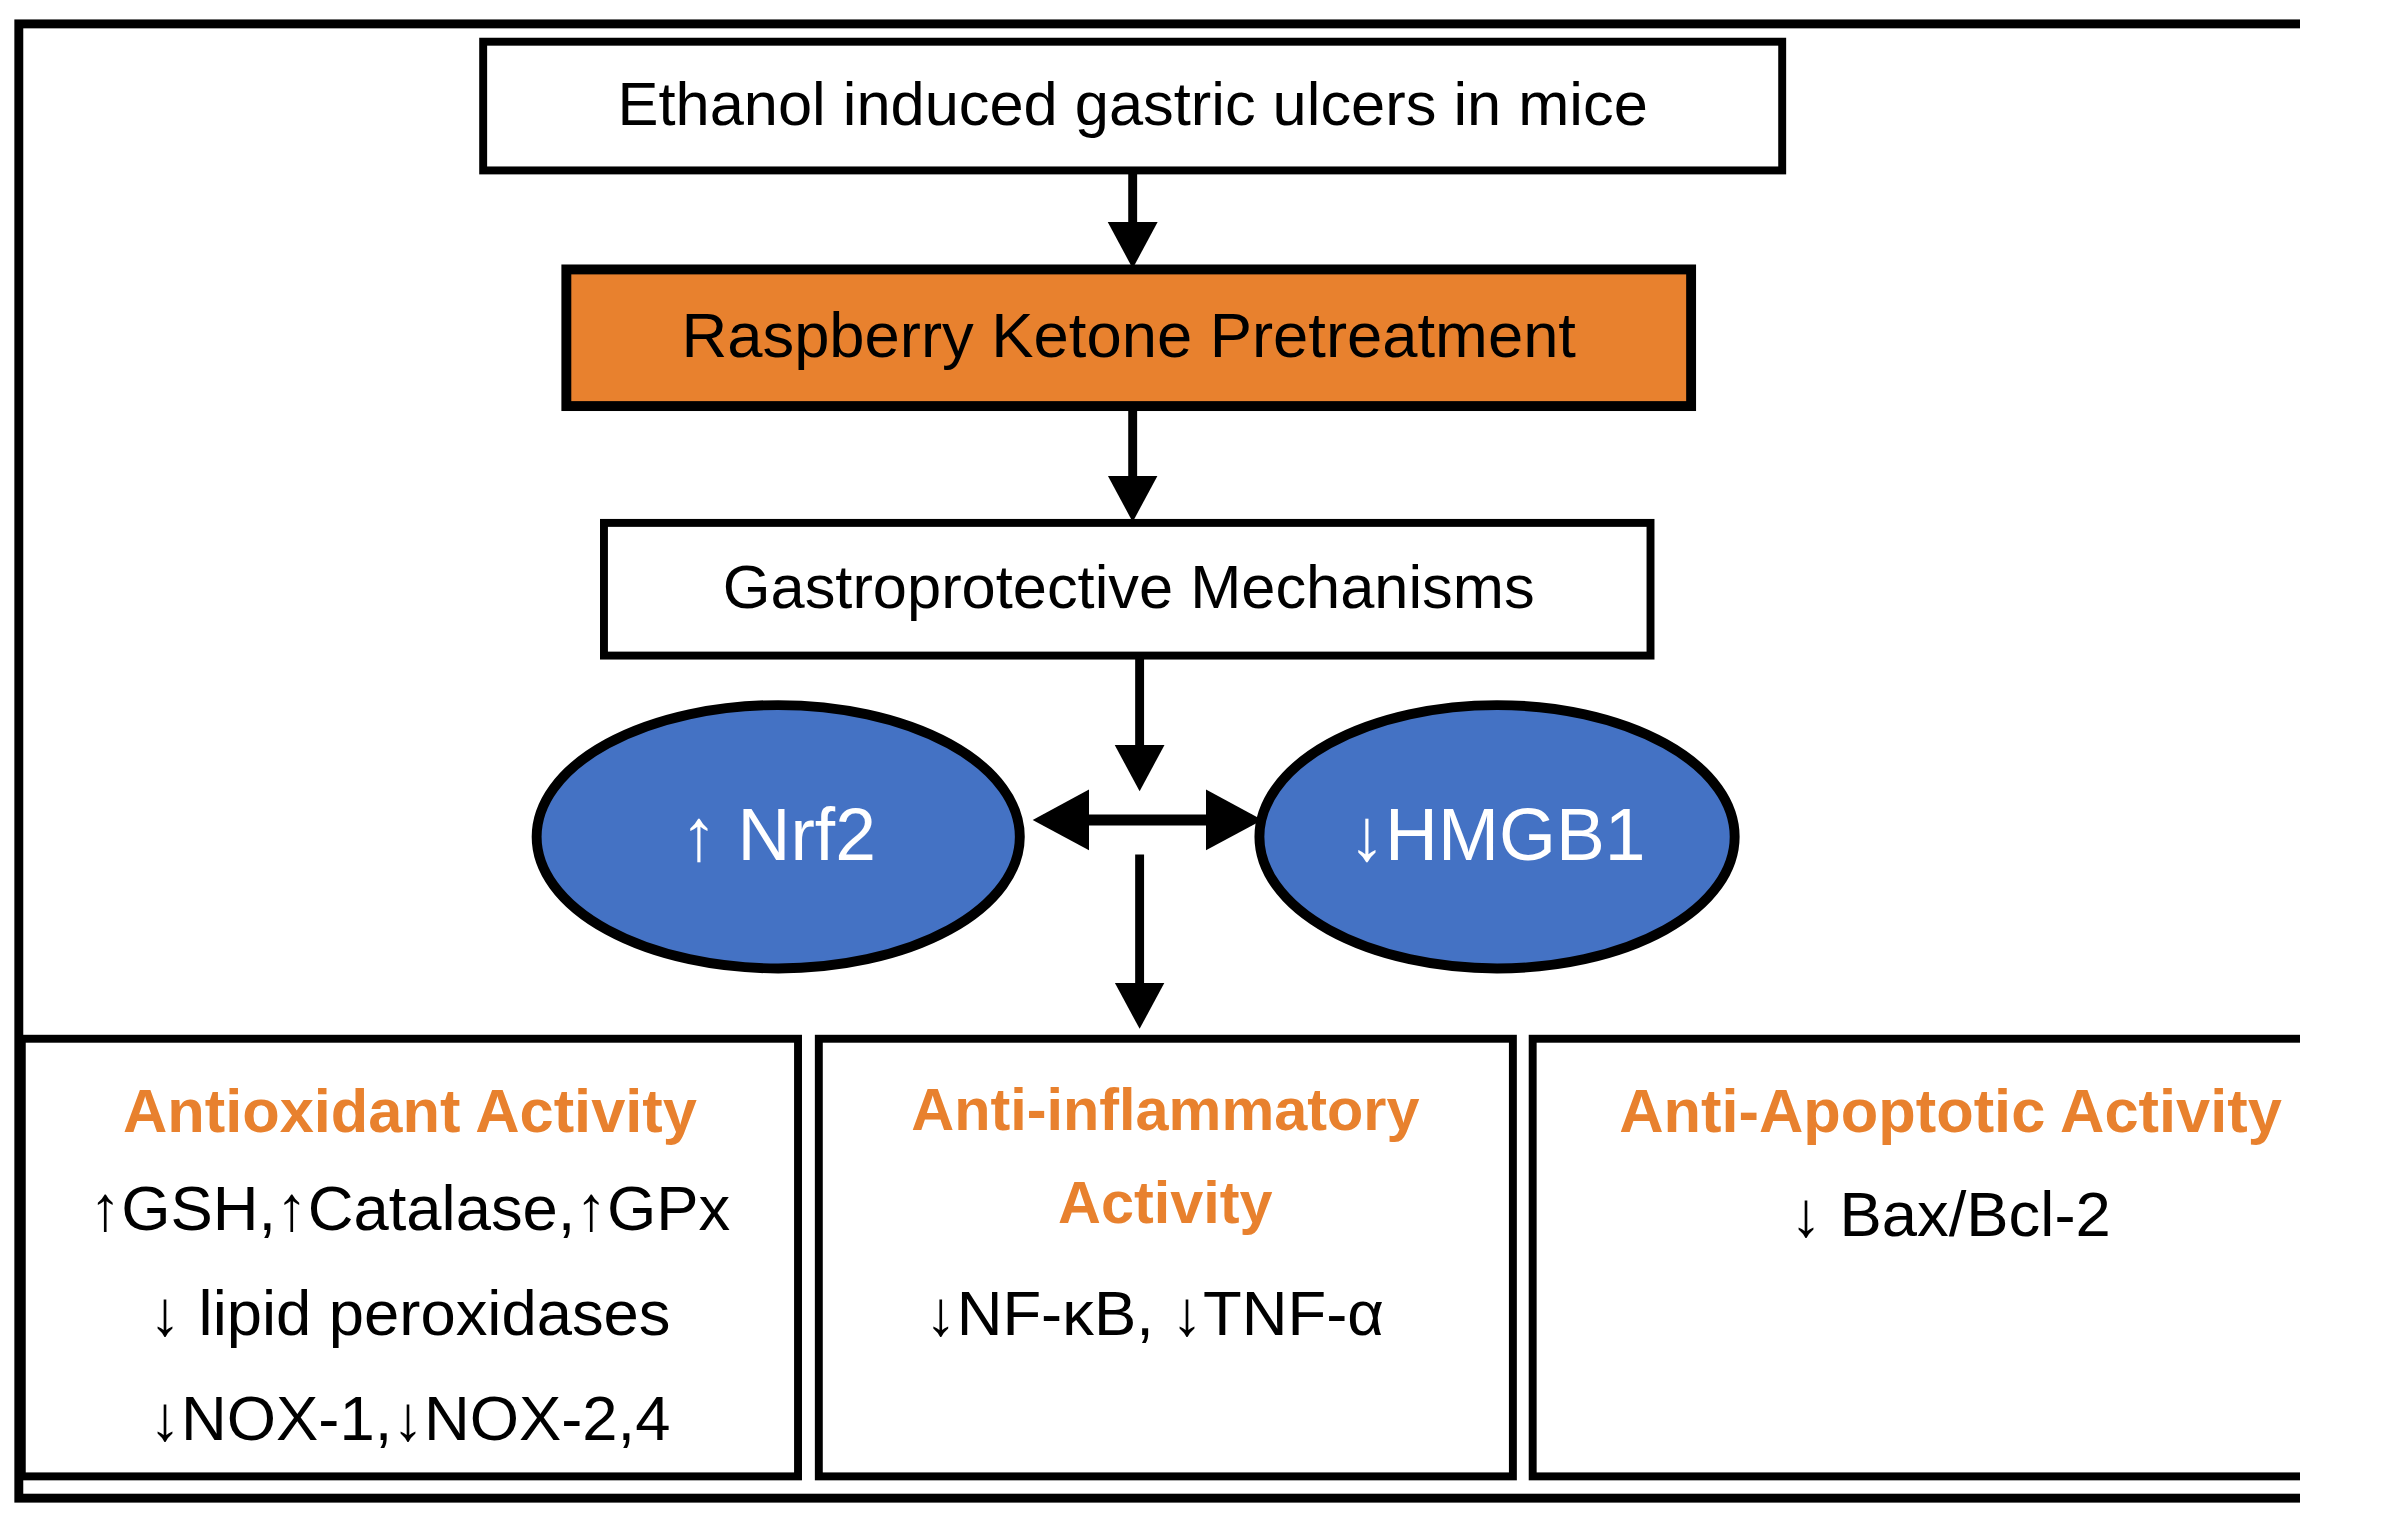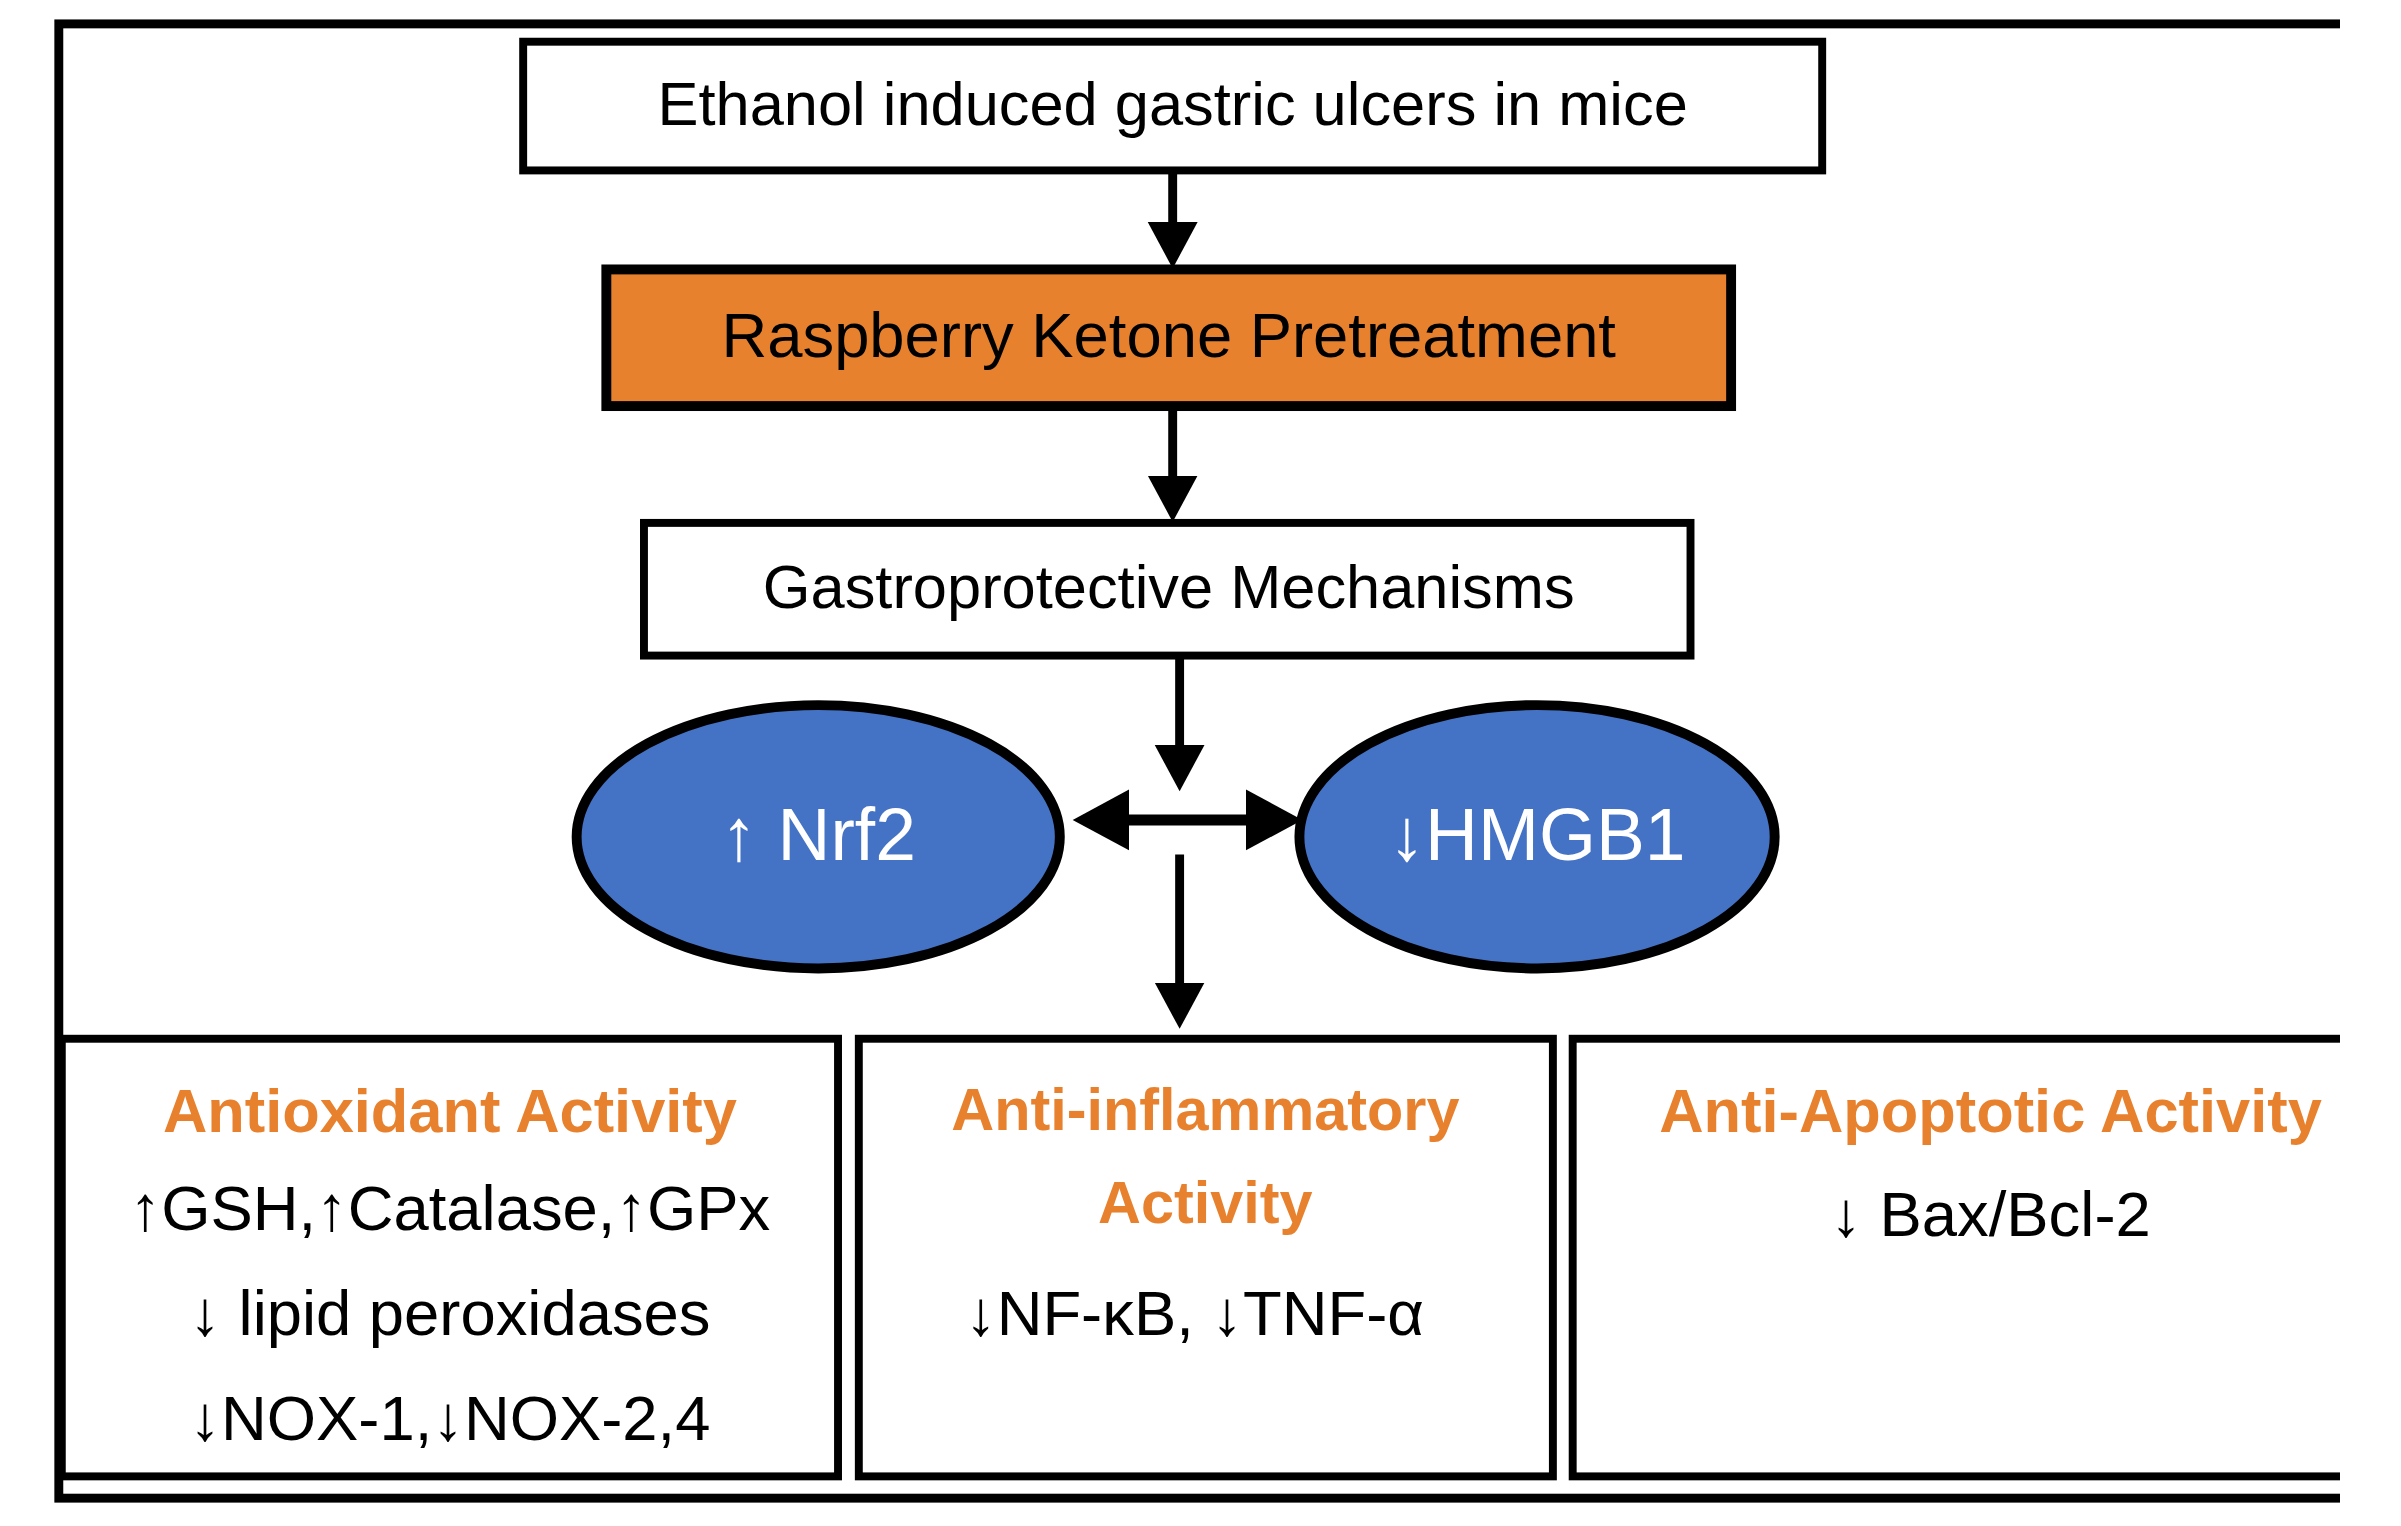--- a/index.html
+++ b/index.html
@@ -9,21 +9,20 @@
   }
   body {
     font-family: "Liberation Sans", sans-serif;
   }
   #stage {
     position: relative;
     width: 2300px;
     height: 1527px;
     background: #ffffff;
     overflow: hidden;
-    margin-left: 40px;
   }
   svg.diagram {
     position: absolute;
     left: 0;
     top: 0;
     width: 2402px;
     height: 1527px;
   }
   .boxtext {
     font-family: "Liberation Sans", sans-serif;

